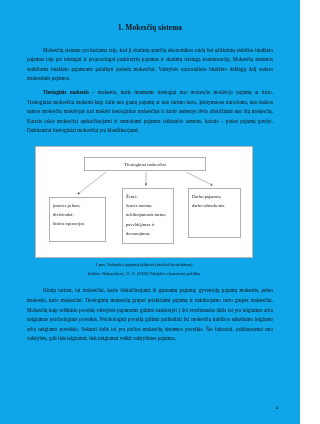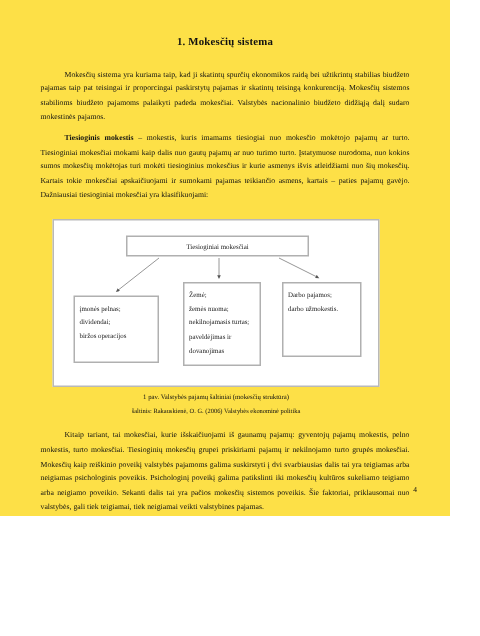--- a/index.html
+++ b/index.html
@@ -12,22 +12,22 @@
     height: 424px;
     font-family: "Liberation Serif", serif;
     color: #111111;
     position: relative;
     overflow: hidden;
   }
   .page {
     position: absolute;
     left: 0; top: 0;
     width: 300px;
-    height: 344px;
-    background: #fde047;
+    height: 424px;
+    background: #0ea5e9;
     padding: 0;
     box-sizing: border-box;
   }
   .content {
     position: absolute;
     left: 27px;
     top: 24px;
     width: 246px;
   }
   h1.doc-title {

